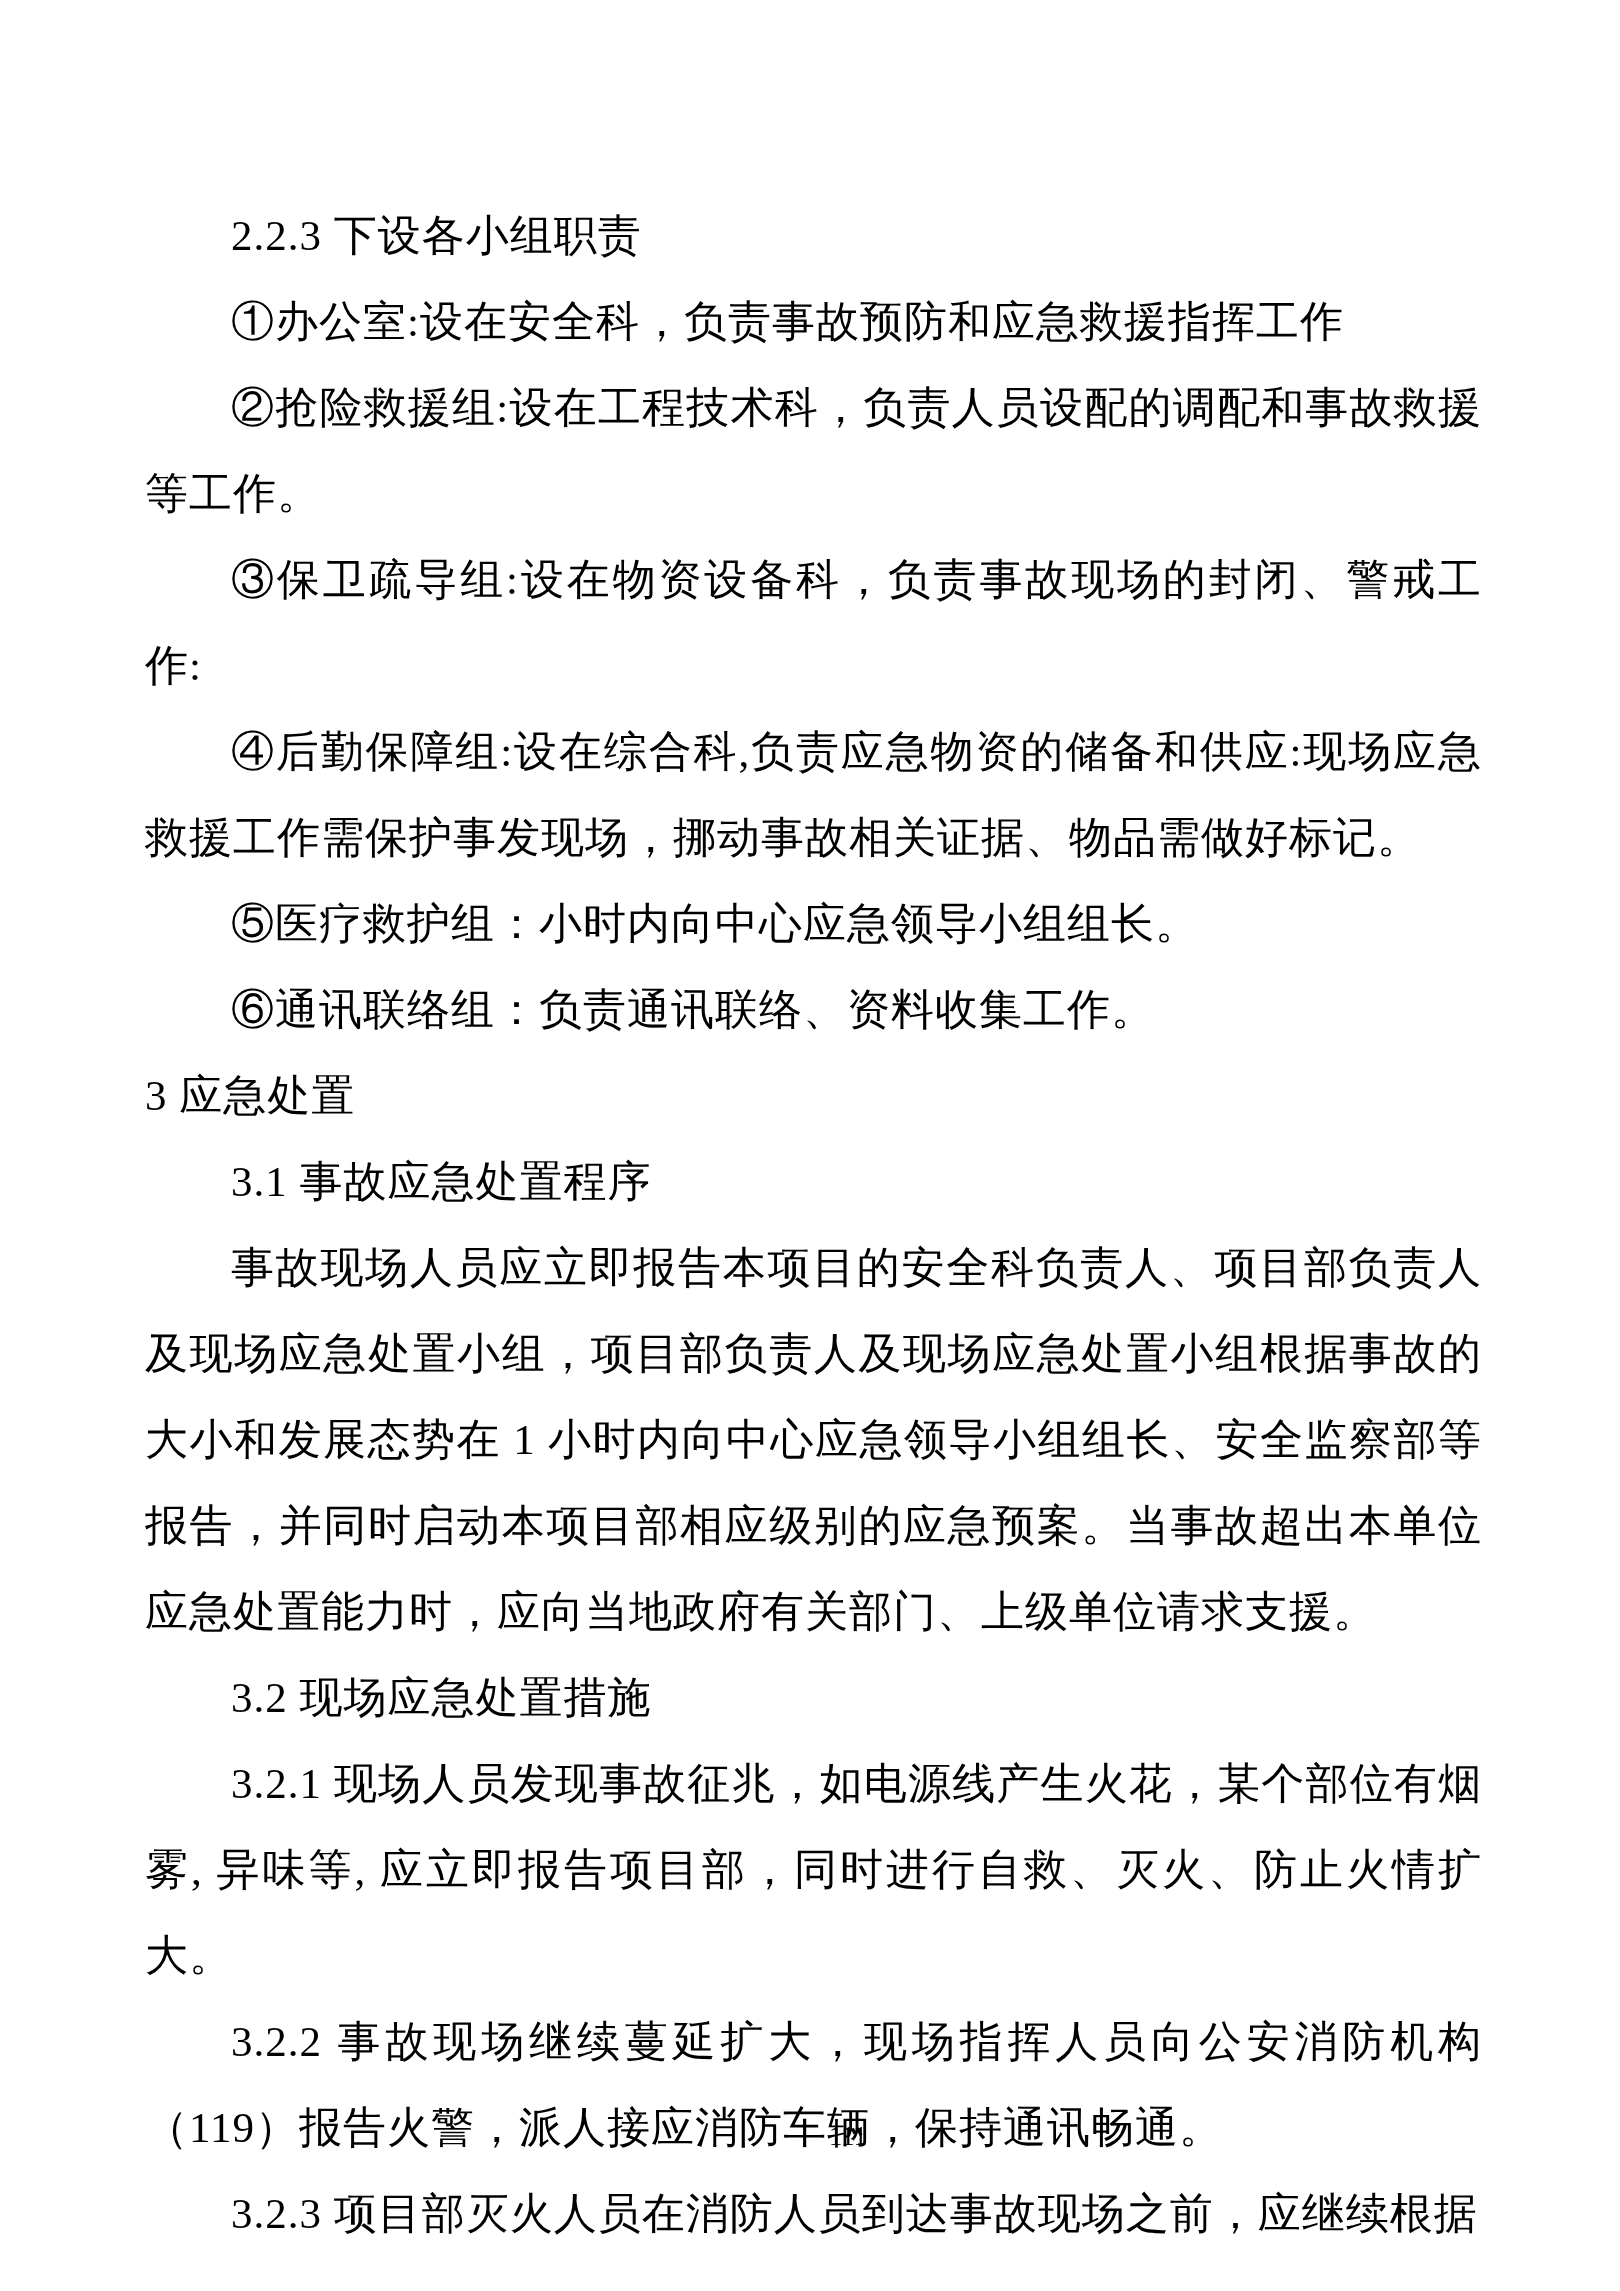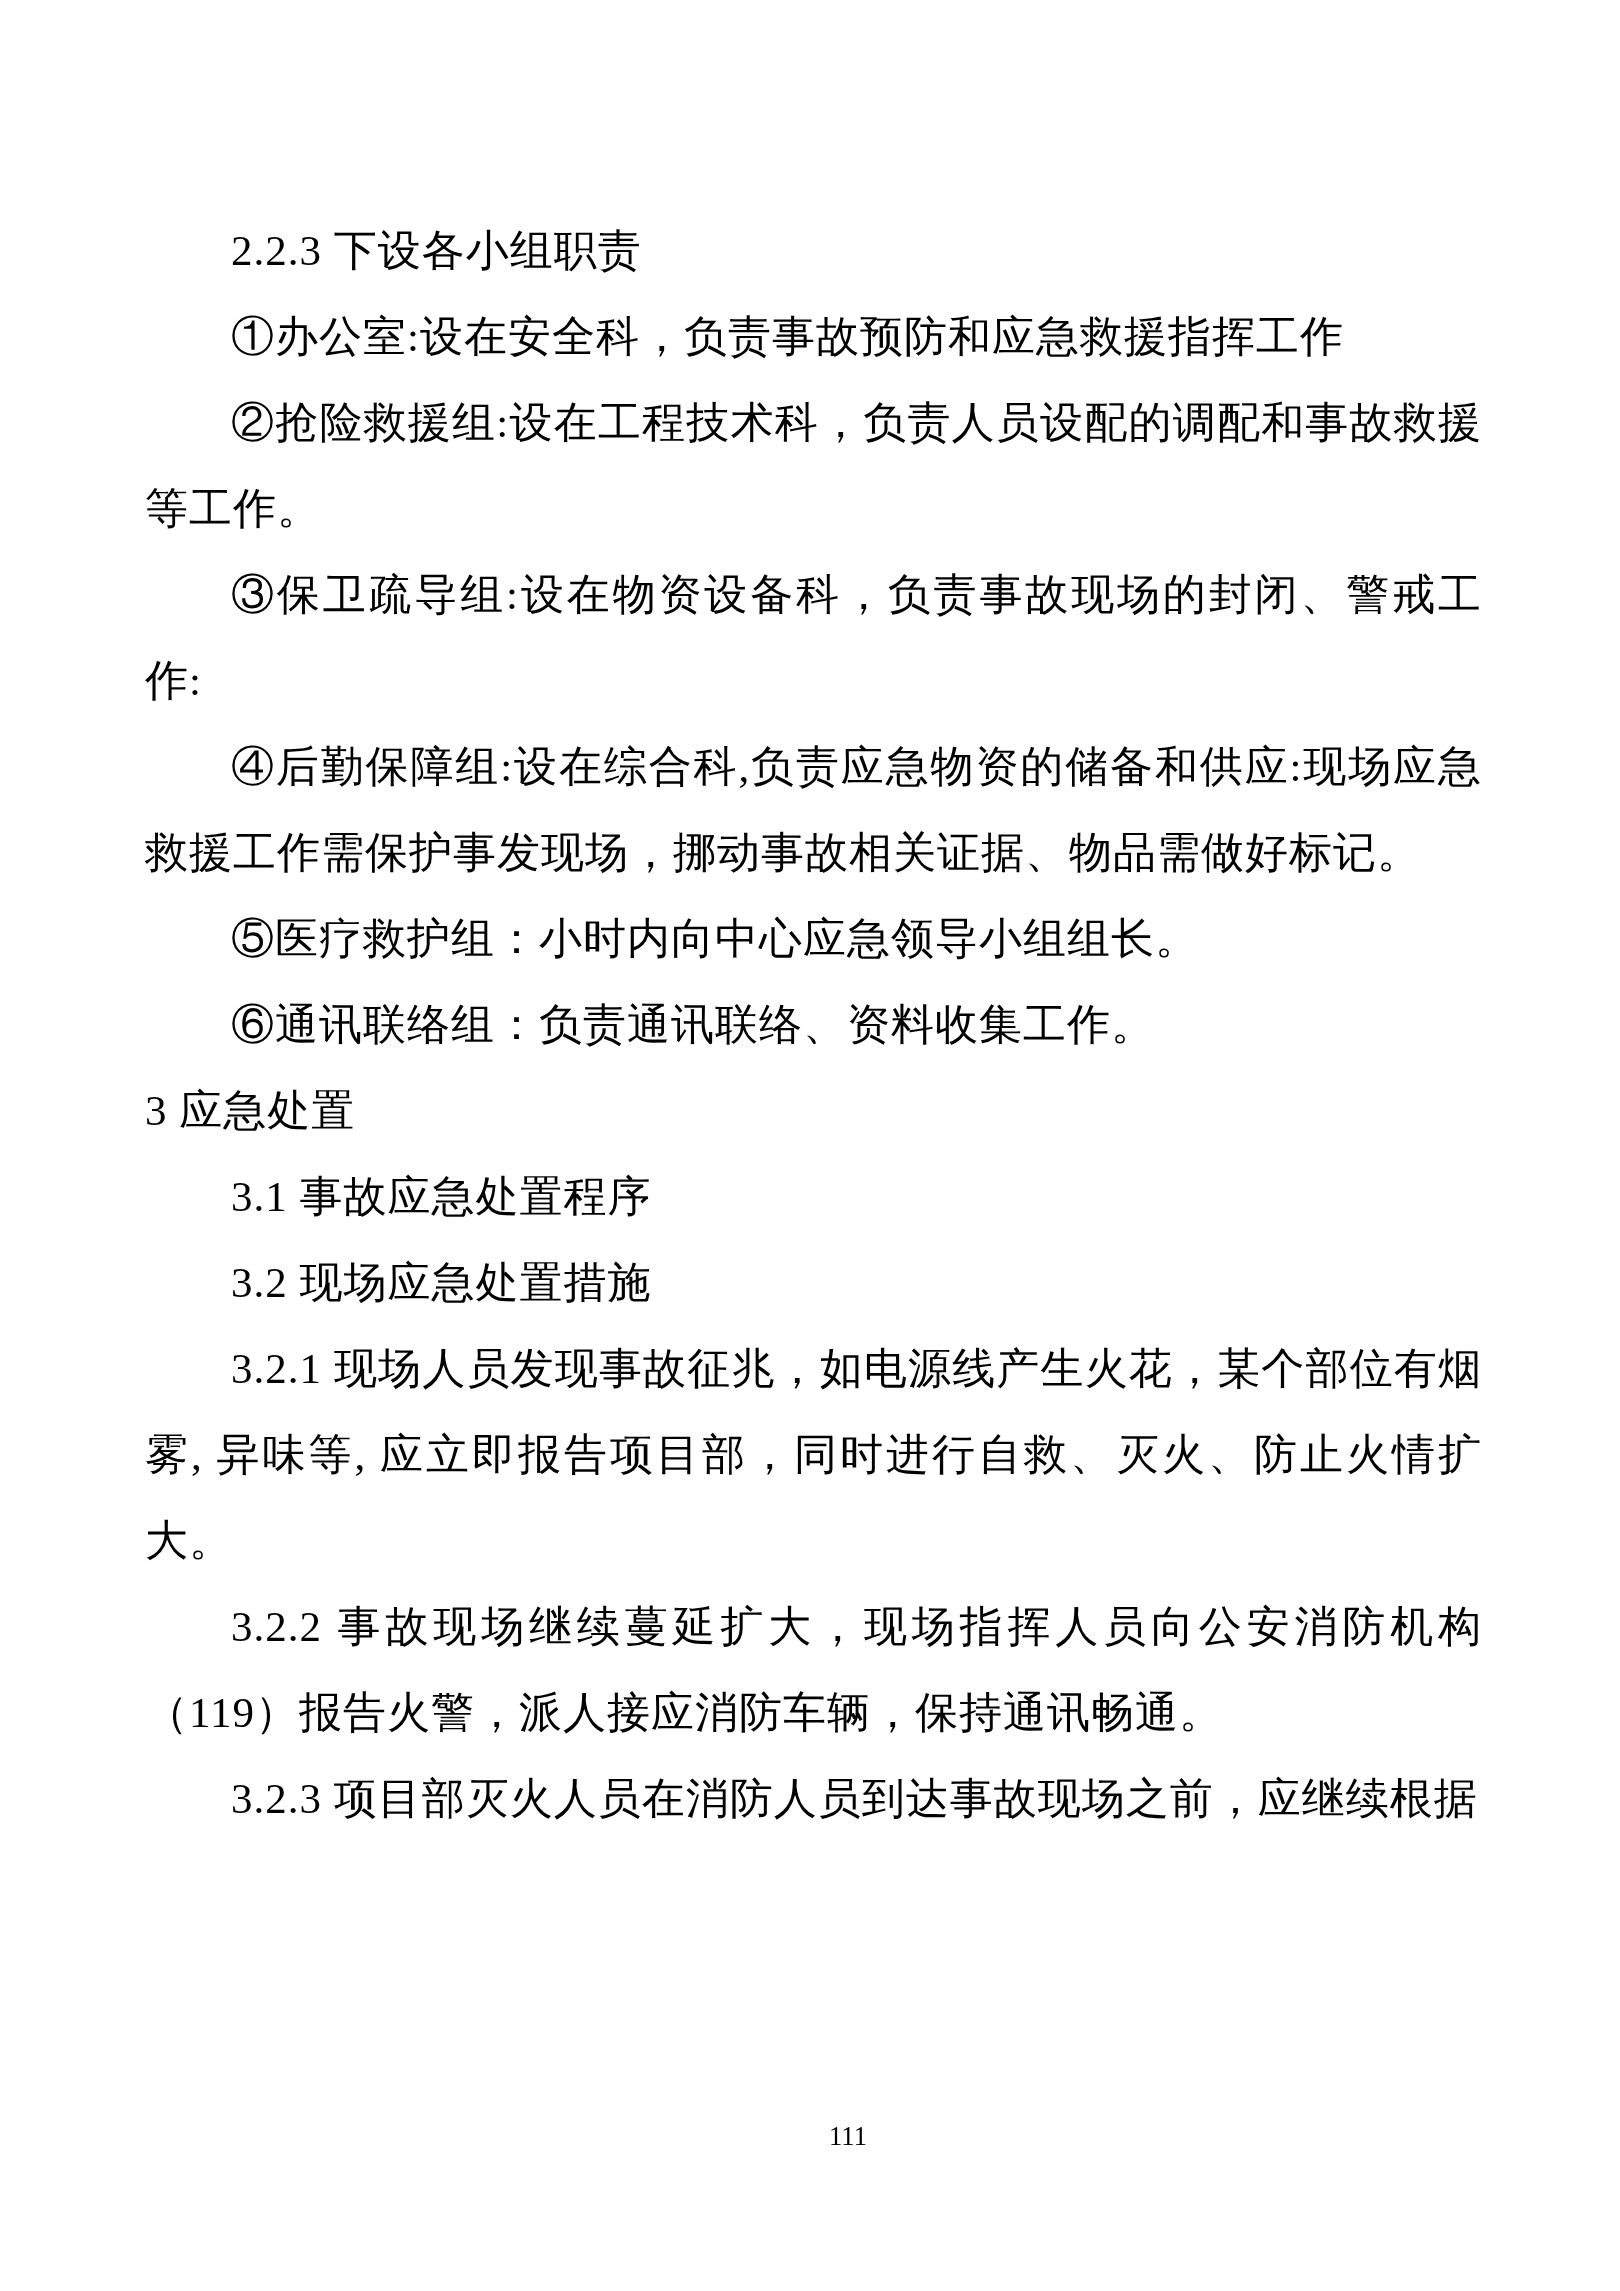--- a/index.html
+++ b/index.html
@@ -17,21 +17,21 @@
   .page {
     position: relative;
     width: 1620px;
     height: 2292px;
     background: #ffffff;
     overflow: hidden;
   }
   .content {
     position: absolute;
     left: 145px;
-    top: 208px;
+    top: 193px;
     width: 1337px;
   }
   .content p {
     margin: 0;
     font-size: 43px;
     line-height: 86px;
     text-align: justify;
     text-justify: inter-character;
     text-indent: 2em;
     letter-spacing: 1px;
@@ -62,20 +62,21 @@
   <div class="content">
     <p class="body">2.2.3 下设各小组职责</p>
     <p class="body">①办公室:设在安全科，负责事故预防和应急救援指挥工作</p>
     <p class="body">②抢险救援组:设在工程技术科，负责人员设配的调配和事故救援等工作。</p>
     <p class="body">③保卫疏导组:设在物资设备科，负责事故现场的封闭、警戒工作:</p>
     <p class="body">④后勤保障组:设在综合科,负责应急物资的储备和供应:现场应急救援工作需保护事发现场，挪动事故相关证据、物品需做好标记。</p>
     <p class="body">⑤医疗救护组：小时内向中心应急领导小组组长。</p>
     <p class="body">⑥通讯联络组：负责通讯联络、资料收集工作。</p>
     <p class="h1">3 应急处置</p>
     <p class="h2">3.1 事故应急处置程序</p>
+    <p class="body">事故现场人员应立即报告本项目的安全科负责人、项目部负责人及现场应急处置小组，项目部负责人及现场应急处置小组根据事故的大小和发展态势在 1 小时内向中心应急领导小组组长、安全监察部等报告，并同时启动本项目部相应级别的应急预案。当事故超出本单位应急处置能力时，应向当地政府有关部门、上级单位请求支援。</p>
     <p class="h2">3.2 现场应急处置措施</p>
     <p class="body">3.2.1 现场人员发现事故征兆，如电源线产生火花，某个部位有烟雾, 异味等, 应立即报告项目部，同时进行自救、灭火、防止火情扩大。</p>
     <p class="body">3.2.2 事故现场继续蔓延扩大，现场指挥人员向公安消防机构（119）报告火警，派人接应消防车辆，保持通讯畅通。</p>
     <p class="body">3.2.3 项目部灭火人员在消防人员到达事故现场之前，应继续根据</p>
   </div>
   <div class="footer">111</div>
 </div>
 
 
 </body></html>

